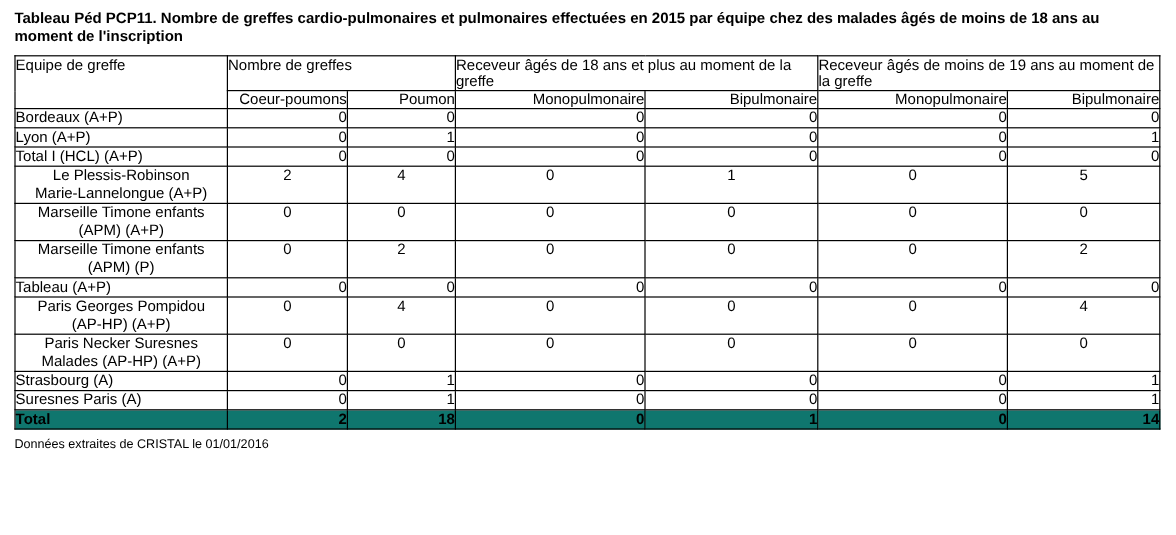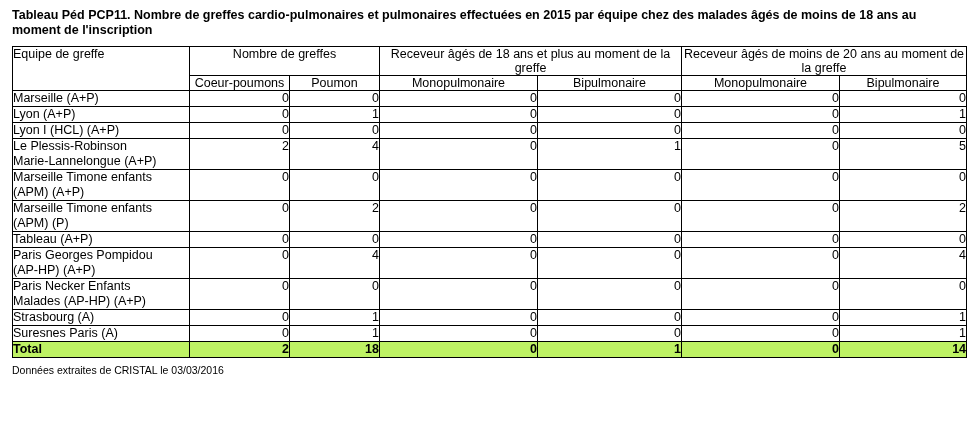--- a/index.html
+++ b/index.html
@@ -48,24 +48,24 @@
     font-weight: normal;
     font-size: 12.5px;
     padding: 3px 6px 4px 6px;
     vertical-align: top;
   }
   th.h-equipe {
     text-align: left;
     vertical-align: top;
   }
   th.h-group {
-    text-align: center;
+    text-align: left;
   }
   th.h-sub {
-    text-align: center;
+    text-align: right;
     line-height: 14px;
   }
   
   col.c-equipe { width: 177px; }
   col.c-coeur  { width: 100px; }
   col.c-poumon { width: 90px; }
   col.c-mono1  { width: 158px; }
   col.c-bi1    { width: 144px; }
   col.c-mono2  { width: 158px; }
   col.c-bi2    { width: 127px; }
@@ -76,25 +76,26 @@
     line-height: 15px;
   }
   td.name {
     text-align: left;
     white-space: pre-line;
   }
   td.num {
     text-align: right;
   }
   tbody tr.total td {
-    background: #bef264;
+    background: #0f766e;
     font-weight: bold;
   }
   tbody tr.tall td {
     height: 30px;
+    text-align: center;
   }
   .footnote {
     font-size: 10.5px;
     margin-top: 6px;
     line-height: 13px;
   }
 </style>
 </head>
 <body>
 
@@ -110,52 +111,52 @@
       <col class="c-mono1">
       <col class="c-bi1">
       <col class="c-mono2">
       <col class="c-bi2">
     </colgroup>
     <thead>
       <tr>
         <th class="h-equipe" rowspan="2">Equipe de greffe</th>
         <th class="h-group" colspan="2">Nombre de greffes</th>
         <th class="h-group" colspan="2">Receveur âgés de 18 ans et plus au moment de la greffe</th>
-        <th class="h-group" colspan="2">Receveur âgés de moins de 20 ans au moment de la greffe</th>
+        <th class="h-group" colspan="2">Receveur âgés de moins de 19 ans au moment de la greffe</th>
       </tr>
       <tr>
         <th class="h-sub">Coeur-poumons</th>
         <th class="h-sub">Poumon</th>
         <th class="h-sub">Monopulmonaire</th>
         <th class="h-sub">Bipulmonaire</th>
         <th class="h-sub">Monopulmonaire</th>
         <th class="h-sub">Bipulmonaire</th>
       </tr>
     </thead>
     <tbody id="tbody">
         <tr>
-          <td class="name">Marseille (A+P)</td>
+          <td class="name">Bordeaux (A+P)</td>
           <td class="num">0</td>
           <td class="num">0</td>
           <td class="num">0</td>
           <td class="num">0</td>
           <td class="num">0</td>
           <td class="num">0</td>
         </tr>
         <tr>
           <td class="name">Lyon (A+P)</td>
           <td class="num">0</td>
           <td class="num">1</td>
           <td class="num">0</td>
           <td class="num">0</td>
           <td class="num">0</td>
           <td class="num">1</td>
         </tr>
         <tr>
-          <td class="name">Lyon I (HCL) (A+P)</td>
+          <td class="name">Total I (HCL) (A+P)</td>
           <td class="num">0</td>
           <td class="num">0</td>
           <td class="num">0</td>
           <td class="num">0</td>
           <td class="num">0</td>
           <td class="num">0</td>
         </tr>
         <tr class="tall">
           <td class="name">Le Plessis-Robinson
 Marie-Lannelongue (A+P)</td>
@@ -199,21 +200,21 @@
           <td class="name">Paris Georges Pompidou
 (AP-HP) (A+P)</td>
           <td class="num">0</td>
           <td class="num">4</td>
           <td class="num">0</td>
           <td class="num">0</td>
           <td class="num">0</td>
           <td class="num">4</td>
         </tr>
         <tr class="tall">
-          <td class="name">Paris Necker Enfants
+          <td class="name">Paris Necker Suresnes
 Malades (AP-HP) (A+P)</td>
           <td class="num">0</td>
           <td class="num">0</td>
           <td class="num">0</td>
           <td class="num">0</td>
           <td class="num">0</td>
           <td class="num">0</td>
         </tr>
         <tr>
           <td class="name">Strasbourg (A)</td>
@@ -238,14 +239,14 @@
           <td class="num">2</td>
           <td class="num">18</td>
           <td class="num">0</td>
           <td class="num">1</td>
           <td class="num">0</td>
           <td class="num">14</td>
         </tr>
       </tbody>
   </table>
 
-  <div class="footnote">Données extraites de CRISTAL le 03/03/2016</div>
+  <div class="footnote">Données extraites de CRISTAL le 01/01/2016</div>
 </div>
 
 </body></html>

